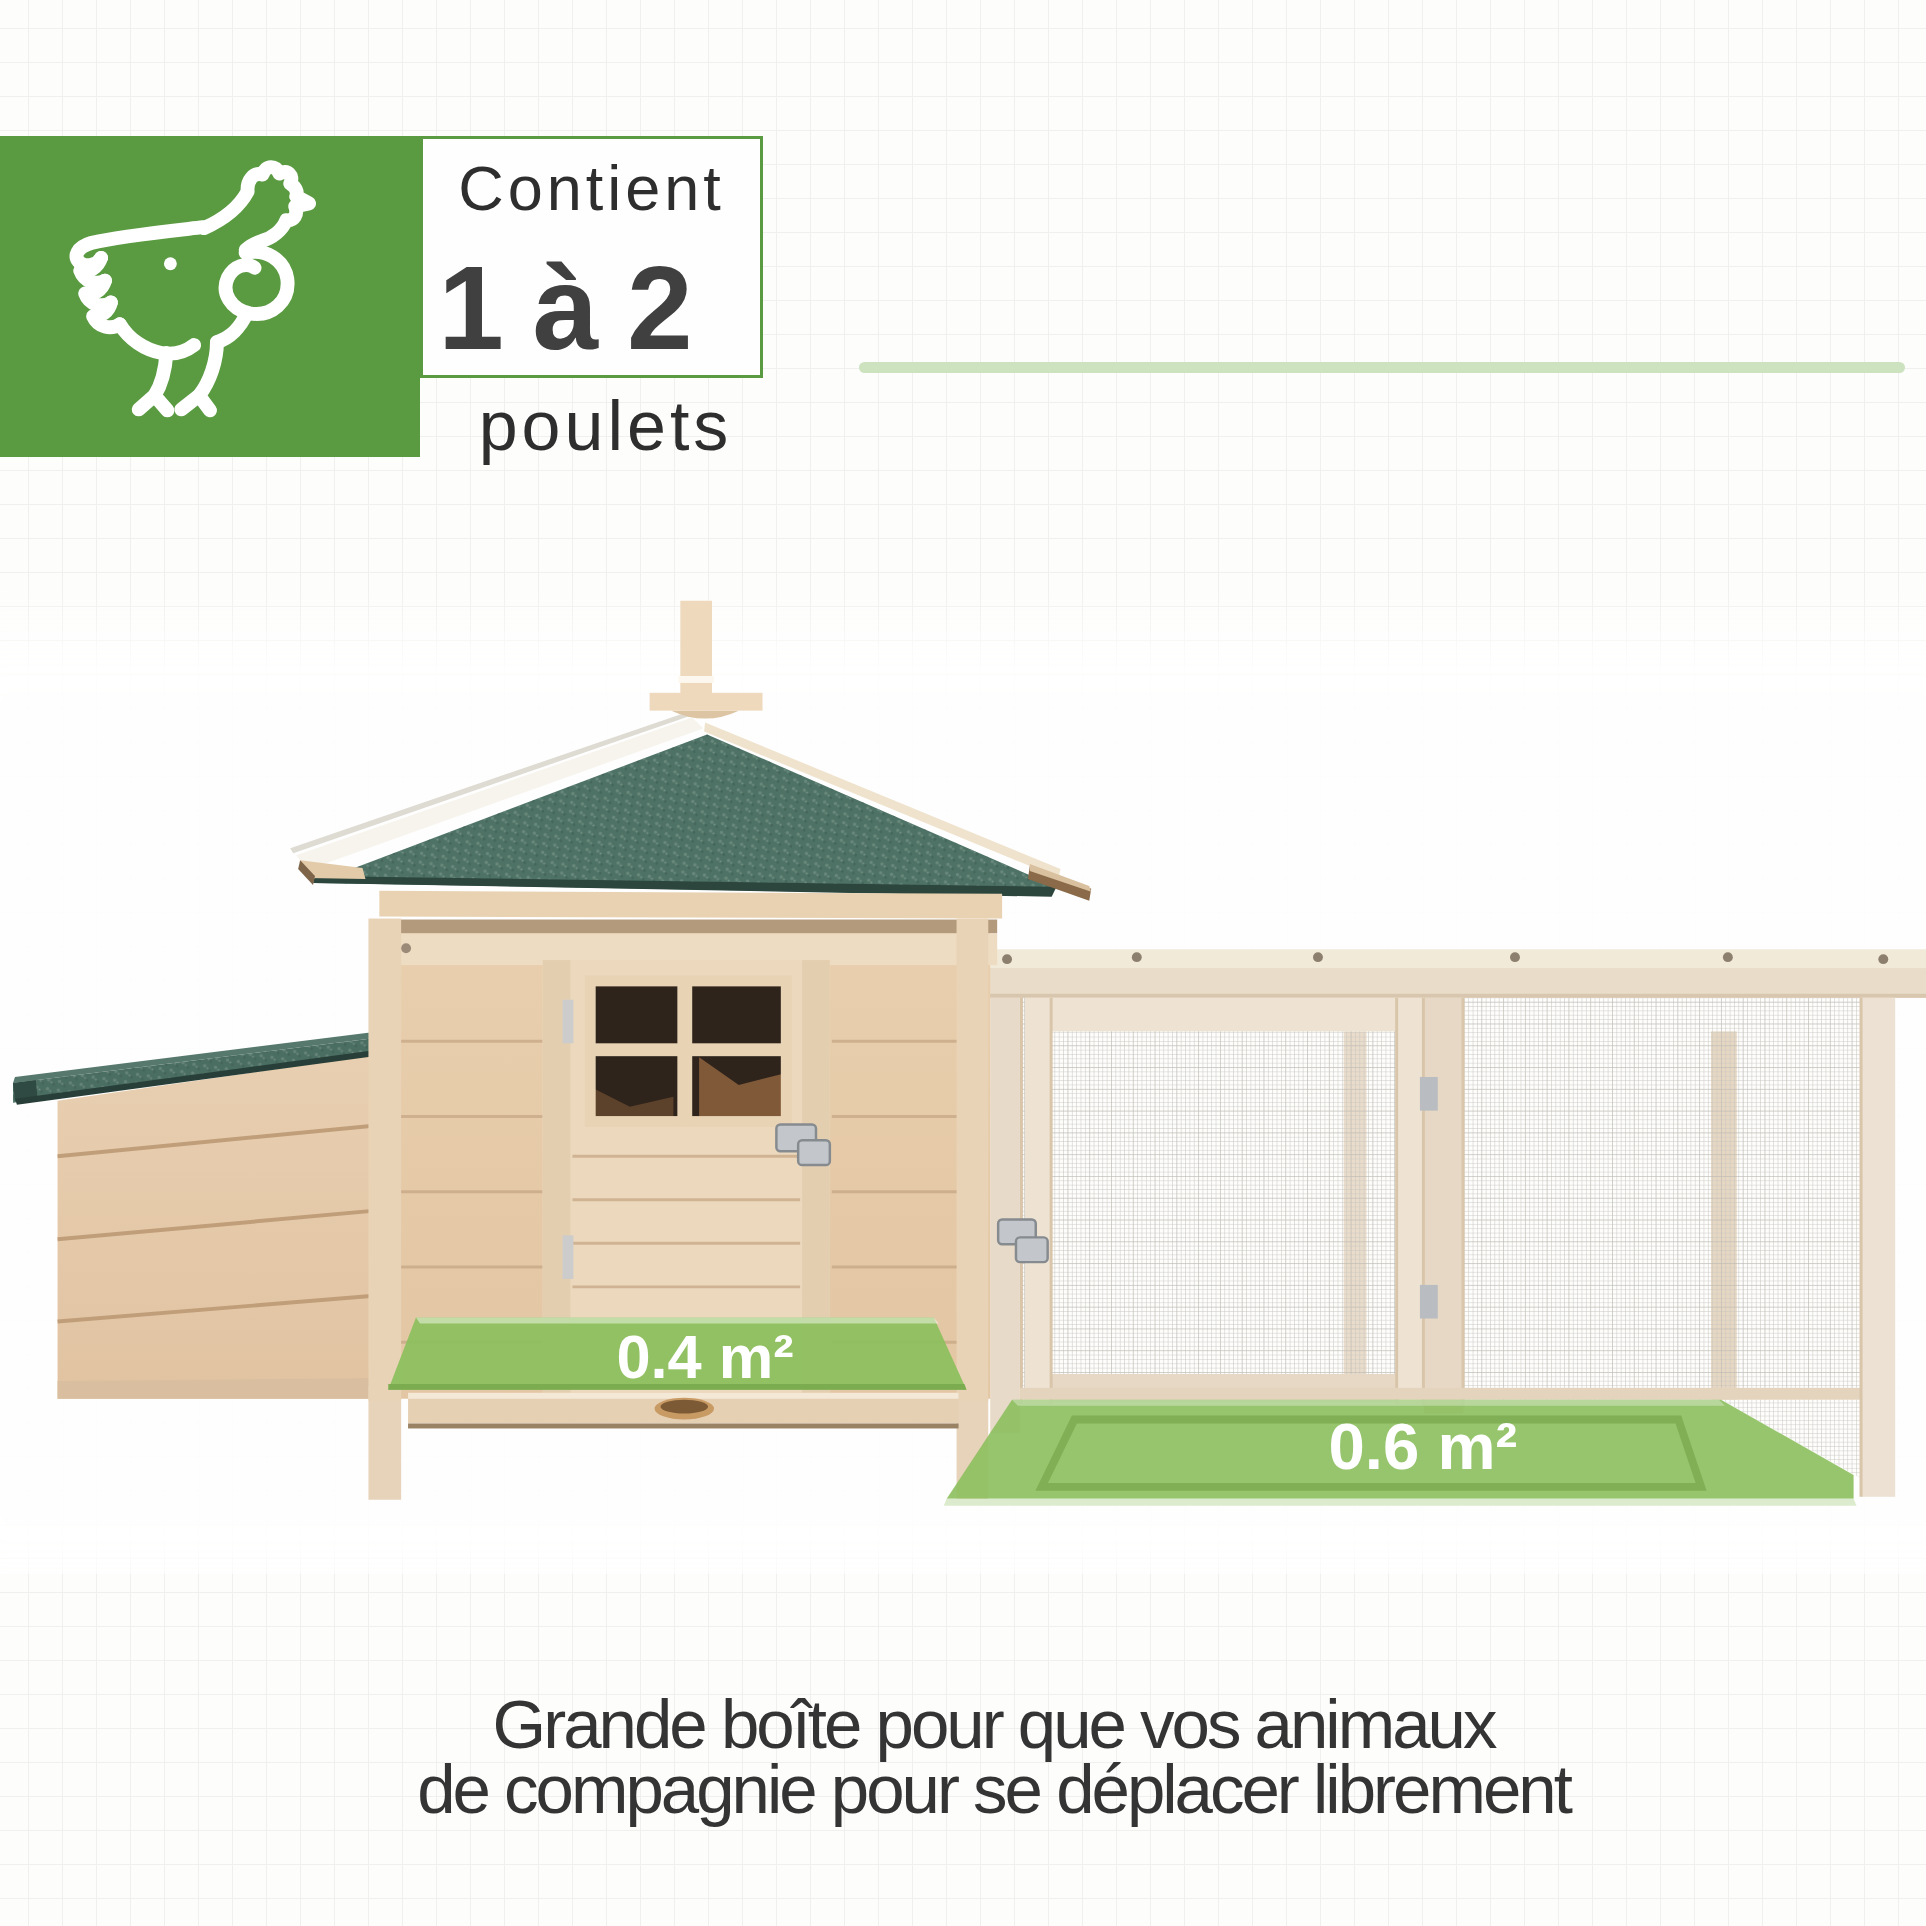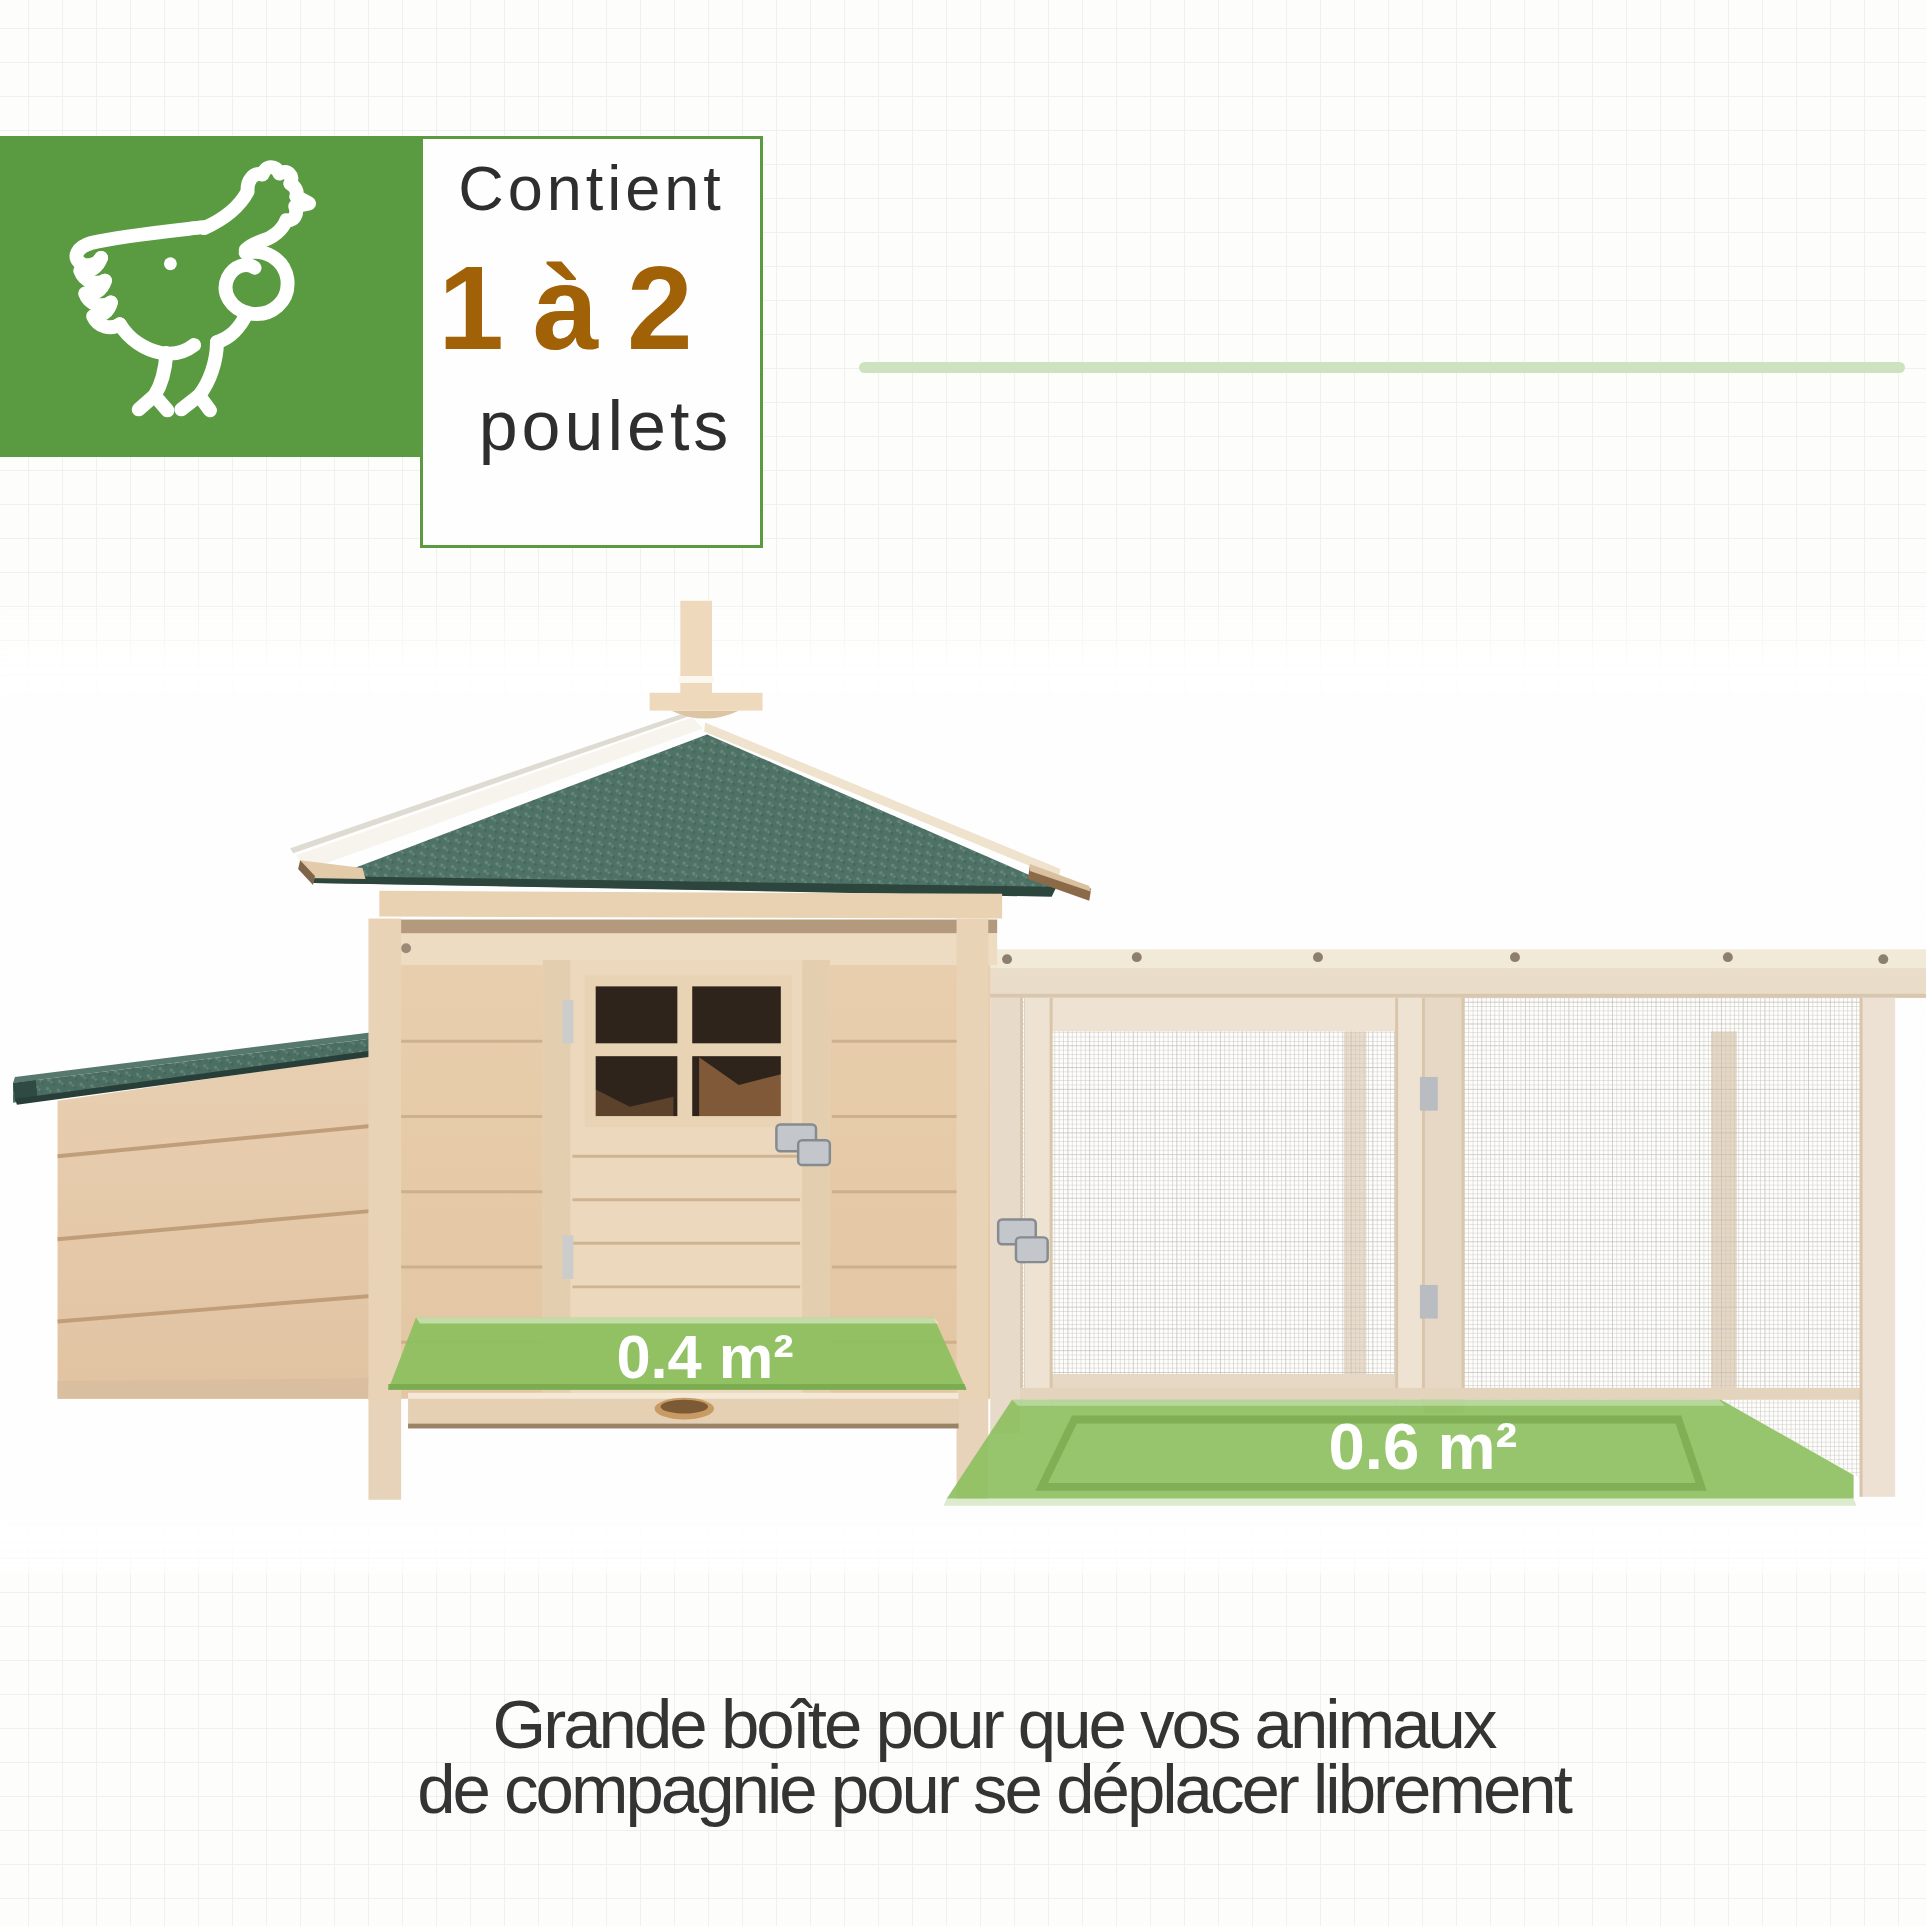--- a/index.html
+++ b/index.html
@@ -6,23 +6,23 @@
 .page{position:relative;width:1927px;height:1927px;overflow:hidden;
   background-color:#fdfdfc;
   background-image:
     linear-gradient(#f0f0ee 1px, transparent 1px),
     linear-gradient(90deg, #f0f0ee 1px, transparent 1px);
   background-size:34px 34px;
   background-position:-6px -6px;
   font-family:"Liberation Sans", sans-serif;
 }
 .badge-green{position:absolute;left:0;top:136px;width:420px;height:321px;background:#5a9b41;}
-.badge-white{position:absolute;left:420px;top:136px;width:343px;height:412px;background:#fefefe;border:3px solid #5a9b41;box-sizing:border-box;}
+.badge-white{position:absolute;left:420px;top:136px;width:343px;height:242px;background:#fefefe;border:3px solid #5a9b41;box-sizing:border-box;}
 .c1{position:absolute;left:0;width:100%;top:13px;text-align:center;font-size:63px;color:#2e2e2e;letter-spacing:4px;}
-.c2{position:absolute;left:-27px;width:100%;top:101px;text-align:center;font-size:118px;font-weight:bold;color:#a16207;letter-spacing:-2px;}
+.c2{position:absolute;left:-27px;width:100%;top:101px;text-align:center;font-size:118px;font-weight:bold;color:#404040;letter-spacing:-2px;}
 .c3{position:absolute;left:14px;width:100%;top:247px;text-align:center;font-size:70px;color:#2e2e2e;letter-spacing:4px;}
 .spacieux{position:absolute;left:794px;top:235px;width:1045px;text-align:center;font-size:93px;font-weight:bold;color:#5d9c43;letter-spacing:-4px;}
 .underline{position:absolute;left:859px;top:362px;width:1046px;height:11px;background:#cde3c0;border-radius:6px;}
 .caption{position:absolute;left:30px;top:1692px;width:1927px;text-align:center;font-size:69px;line-height:65px;color:#343434;letter-spacing:-3px;}
 .photo{position:absolute;left:0;top:574px;}
 </style>
 </head>
 <body>
 <div class="page">
   <div class="badge-green">

